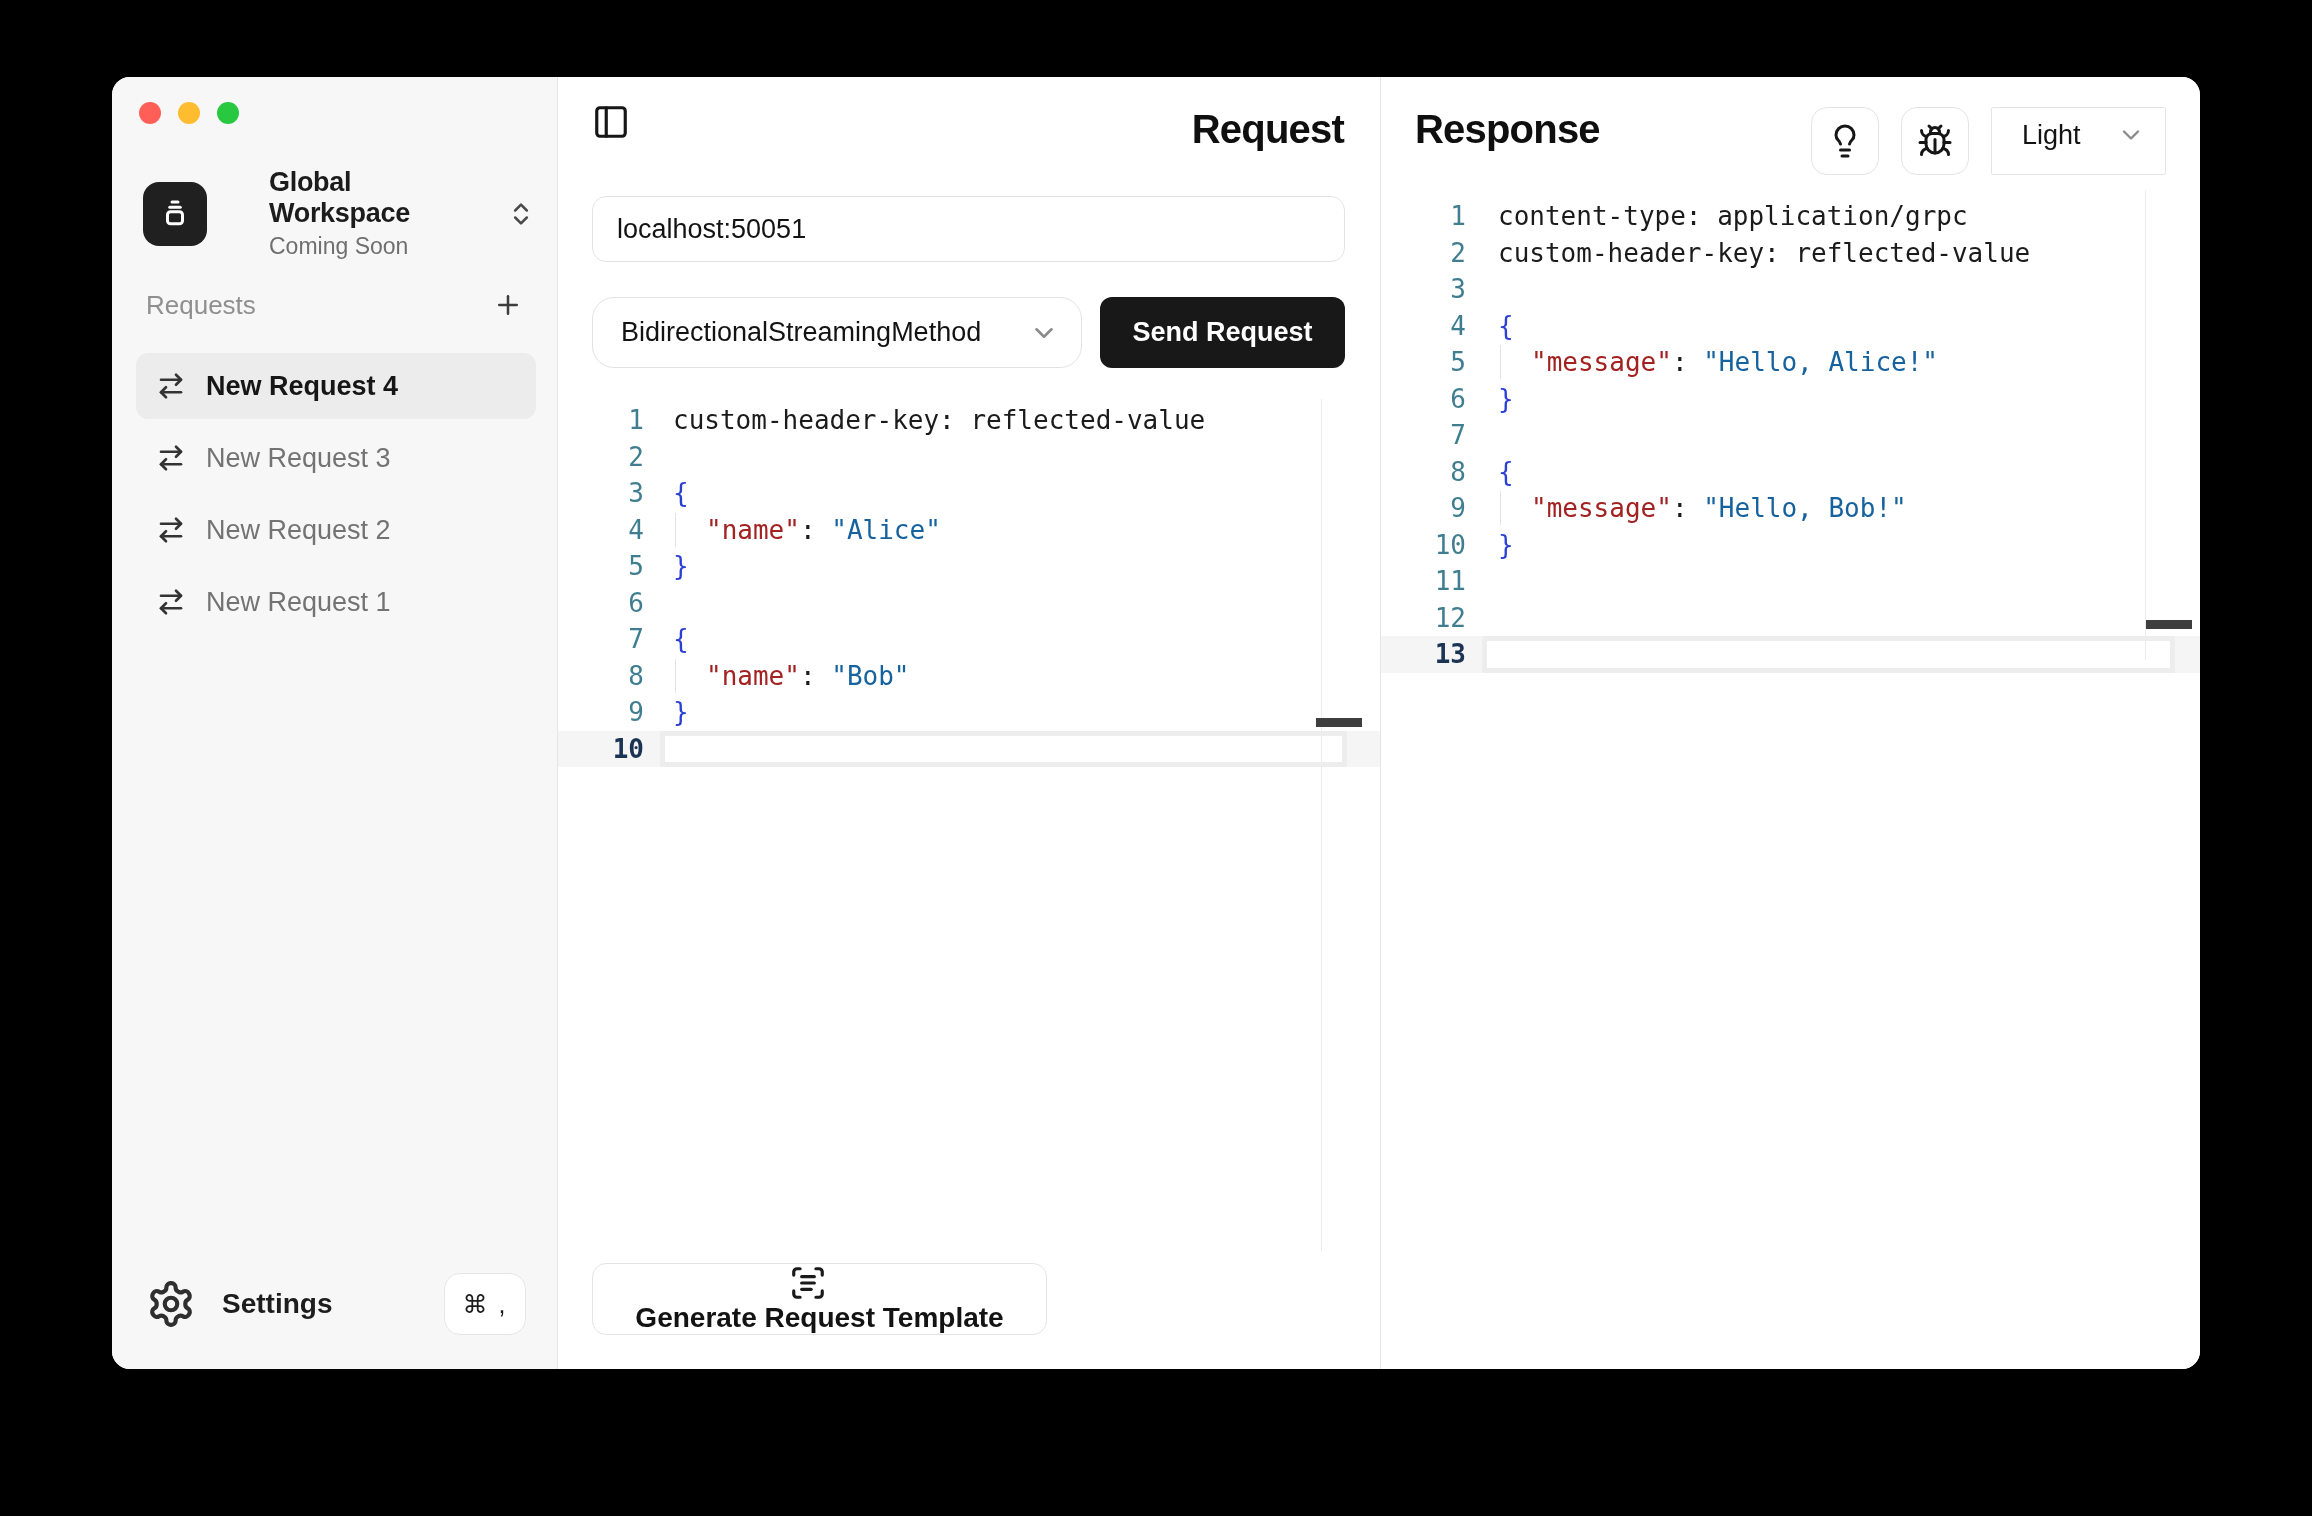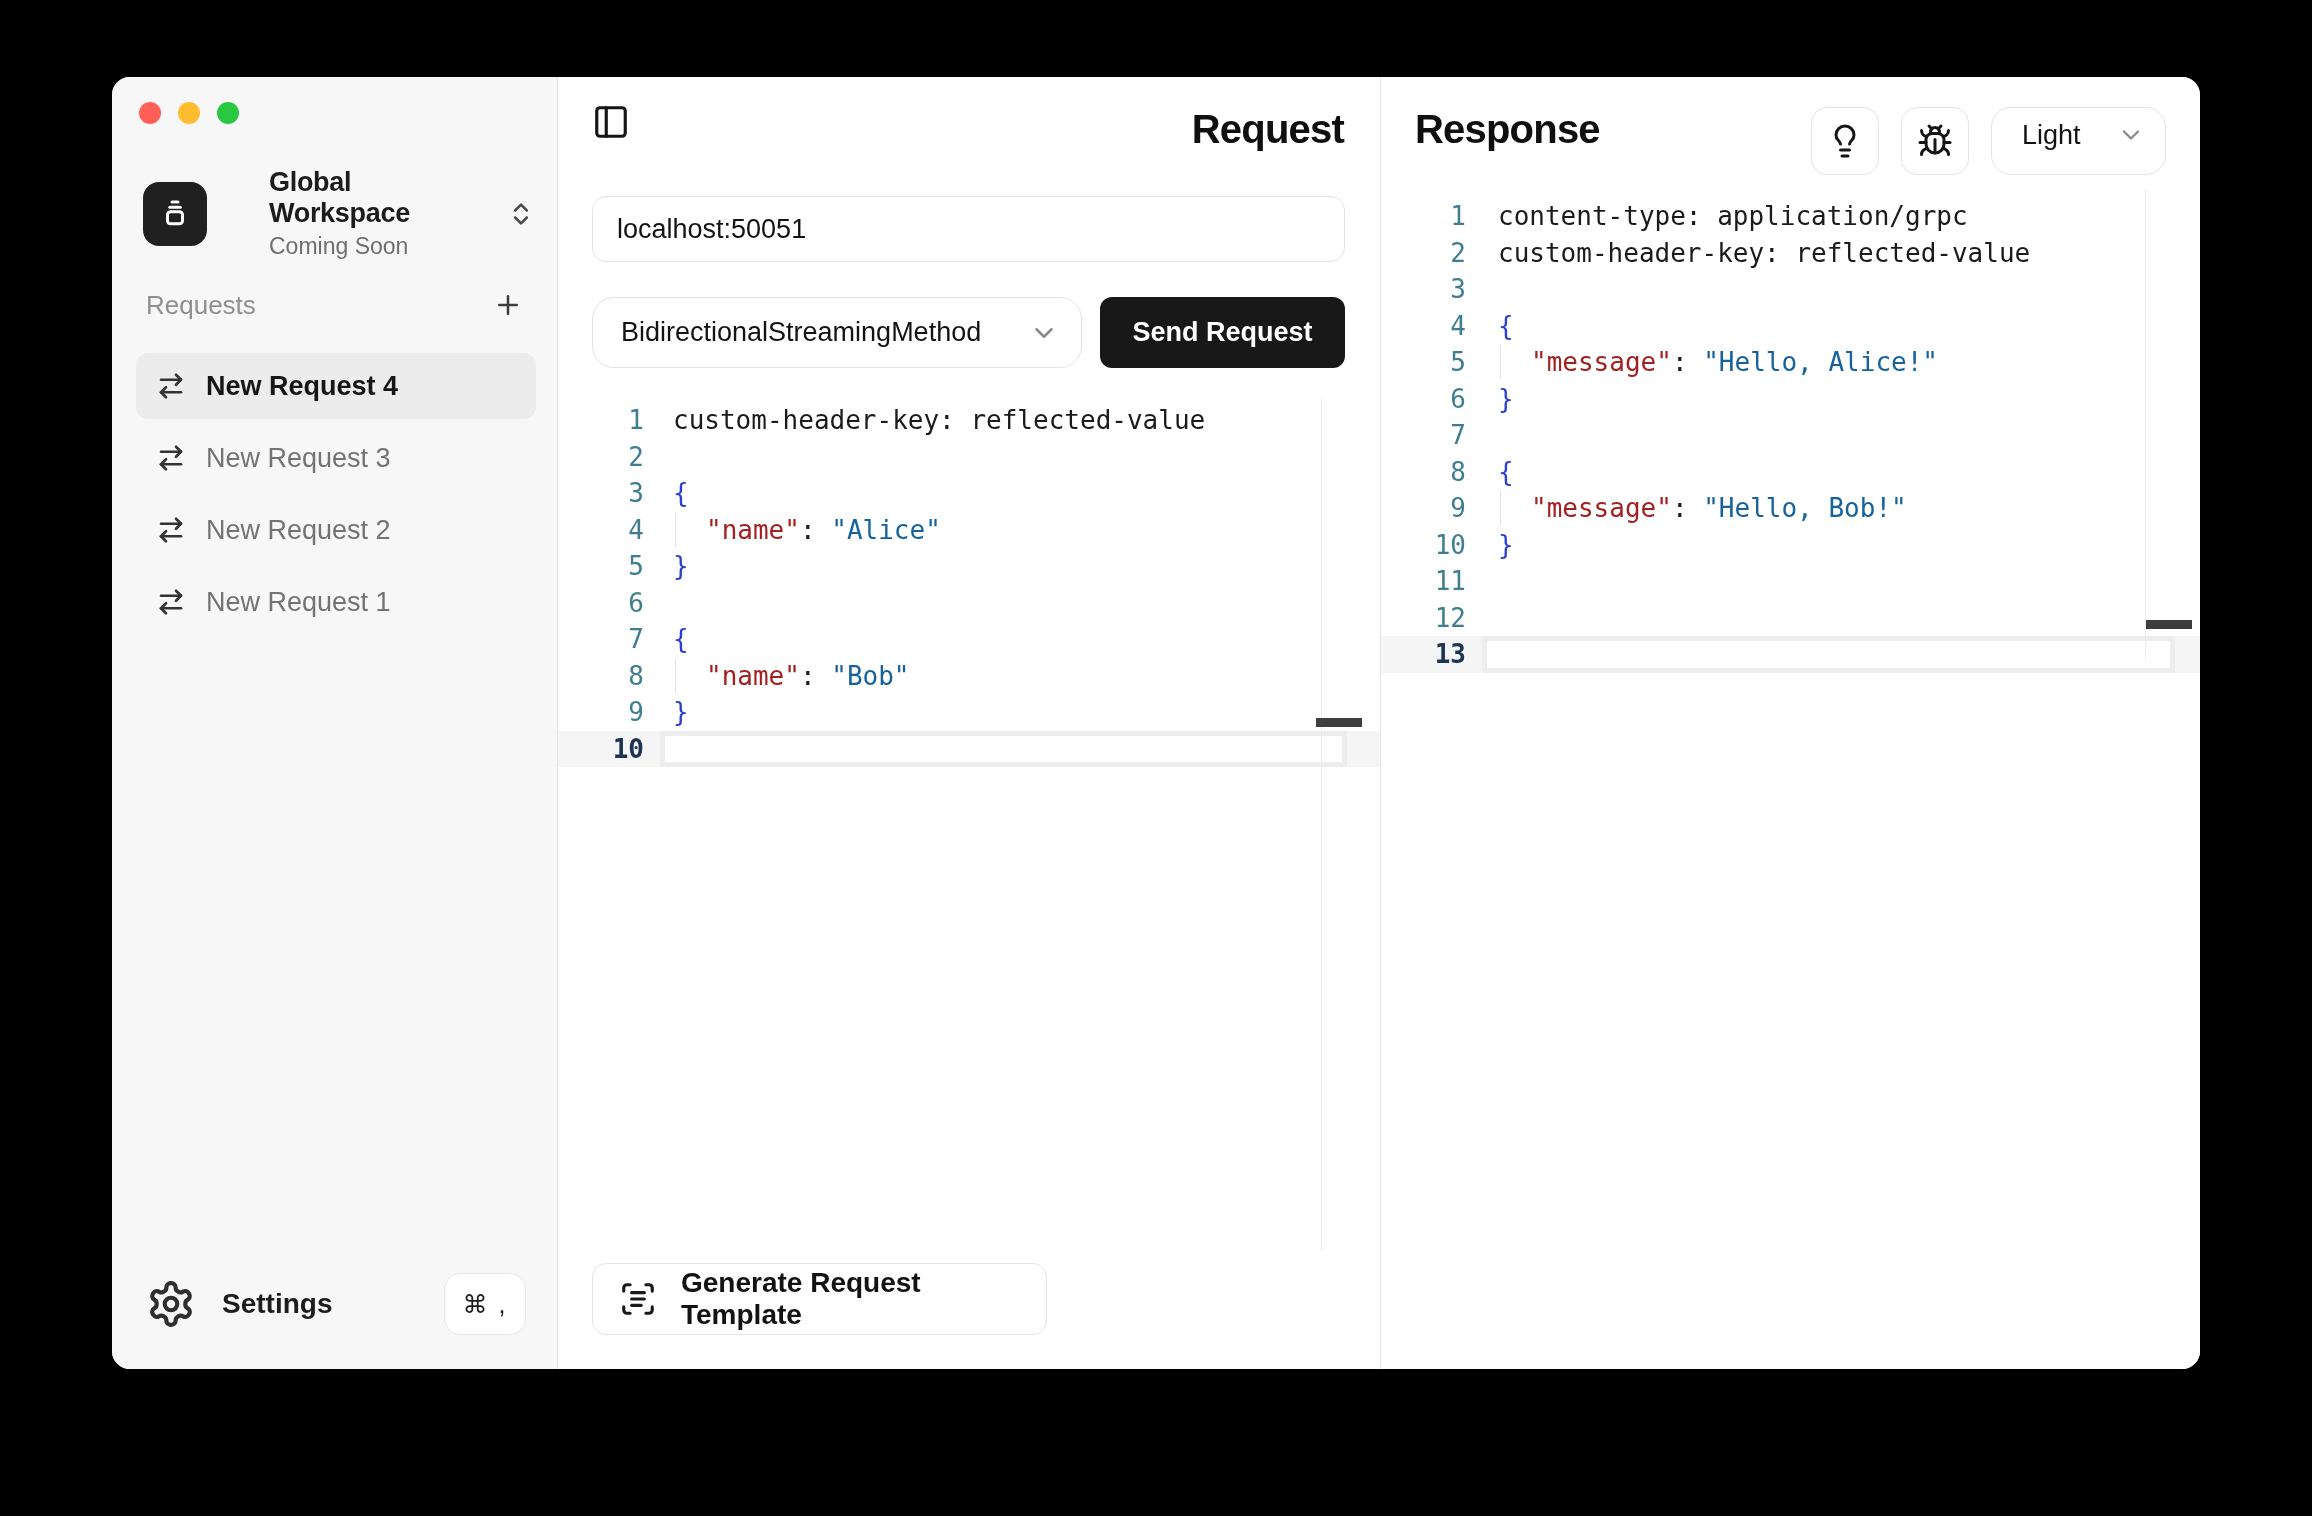--- a/index.html
+++ b/index.html
@@ -51,30 +51,30 @@
     border-radius:14px;font-size:27px;color:#131313;padding:0 24px;outline:none;background:#fff;
     font-family:"Liberation Sans",sans-serif;}
   .method-select{position:absolute;left:34px;top:220px;width:490px;height:71px;border:1.5px solid #e3e3e3;
     border-radius:22px;background:#fff;display:flex;align-items:center;padding:0 22px 0 28px;cursor:pointer;}
   .method-label{flex:1;font-size:27px;color:#131313;white-space:nowrap;}
   .method-select .chev{color:#8a8a8a;display:flex;}
   .send-btn{position:absolute;left:542px;top:220px;width:245px;height:71px;background:var(--btn);
     color:var(--btntxt);border:none;border-radius:12px;font-size:27px;font-weight:bold;cursor:pointer;
     font-family:"Liberation Sans",sans-serif;}
   .generate-btn{position:absolute;left:34px;top:1186px;width:455px;height:72px;background:#fff;
-    border:1.5px solid #e4e4e4;border-radius:14px;display:flex;align-items:center;padding:0 26px;cursor:pointer;}
+    border:1.5px solid #e4e4e4;border-radius:14px;display:flex;align-items:center;padding:0 26px;cursor:pointer;flex-direction:column;}
   .generate-btn .gicon{color:#1a1a1a;display:flex;margin-right:24px;}
   .generate-label{font-size:28px;font-weight:bold;color:#131313;}
   
   .panel-response{position:absolute;left:1269px;top:0;width:819px;height:100%;background:#fff;}
   .panel-response .panel-title{left:34px;}
   .hdr-actions{position:absolute;right:34px;top:30px;display:flex;gap:22px;}
   .icon-btn{width:68px;height:68px;border:1.5px solid #e4e4e4;border-radius:16px;background:#fff;
     display:flex;align-items:center;justify-content:center;color:#161616;cursor:pointer;}
-  .theme-select{width:175px;height:68px;border:1.5px solid #e4e4e4;border-radius:20px;background:#fff;
+  .theme-select{width:175px;height:68px;border:1.5px solid #e4e4e4;border-radius:2px;background:#fff;
     display:flex;align-items:center;padding:0 20px 12px 30px;cursor:pointer;}
   .theme-label{flex:1;font-size:27px;color:#131313;}
   .theme-select .chev{color:#8a8a8a;display:flex;}
   
   .editor{position:absolute;left:0;width:100%;font-family:"DejaVu Sans Mono","Liberation Mono",monospace;
     font-size:26px;}
   .ed-request{top:325px;} .ed-response{top:121px;}
   .code-line{display:flex;height:36.5px;align-items:center;}
   .code-line.active{background:#f5f5f5;}
   .gutter{flex:0 0 auto;text-align:right;color:var(--c-gutter);user-select:none;}

